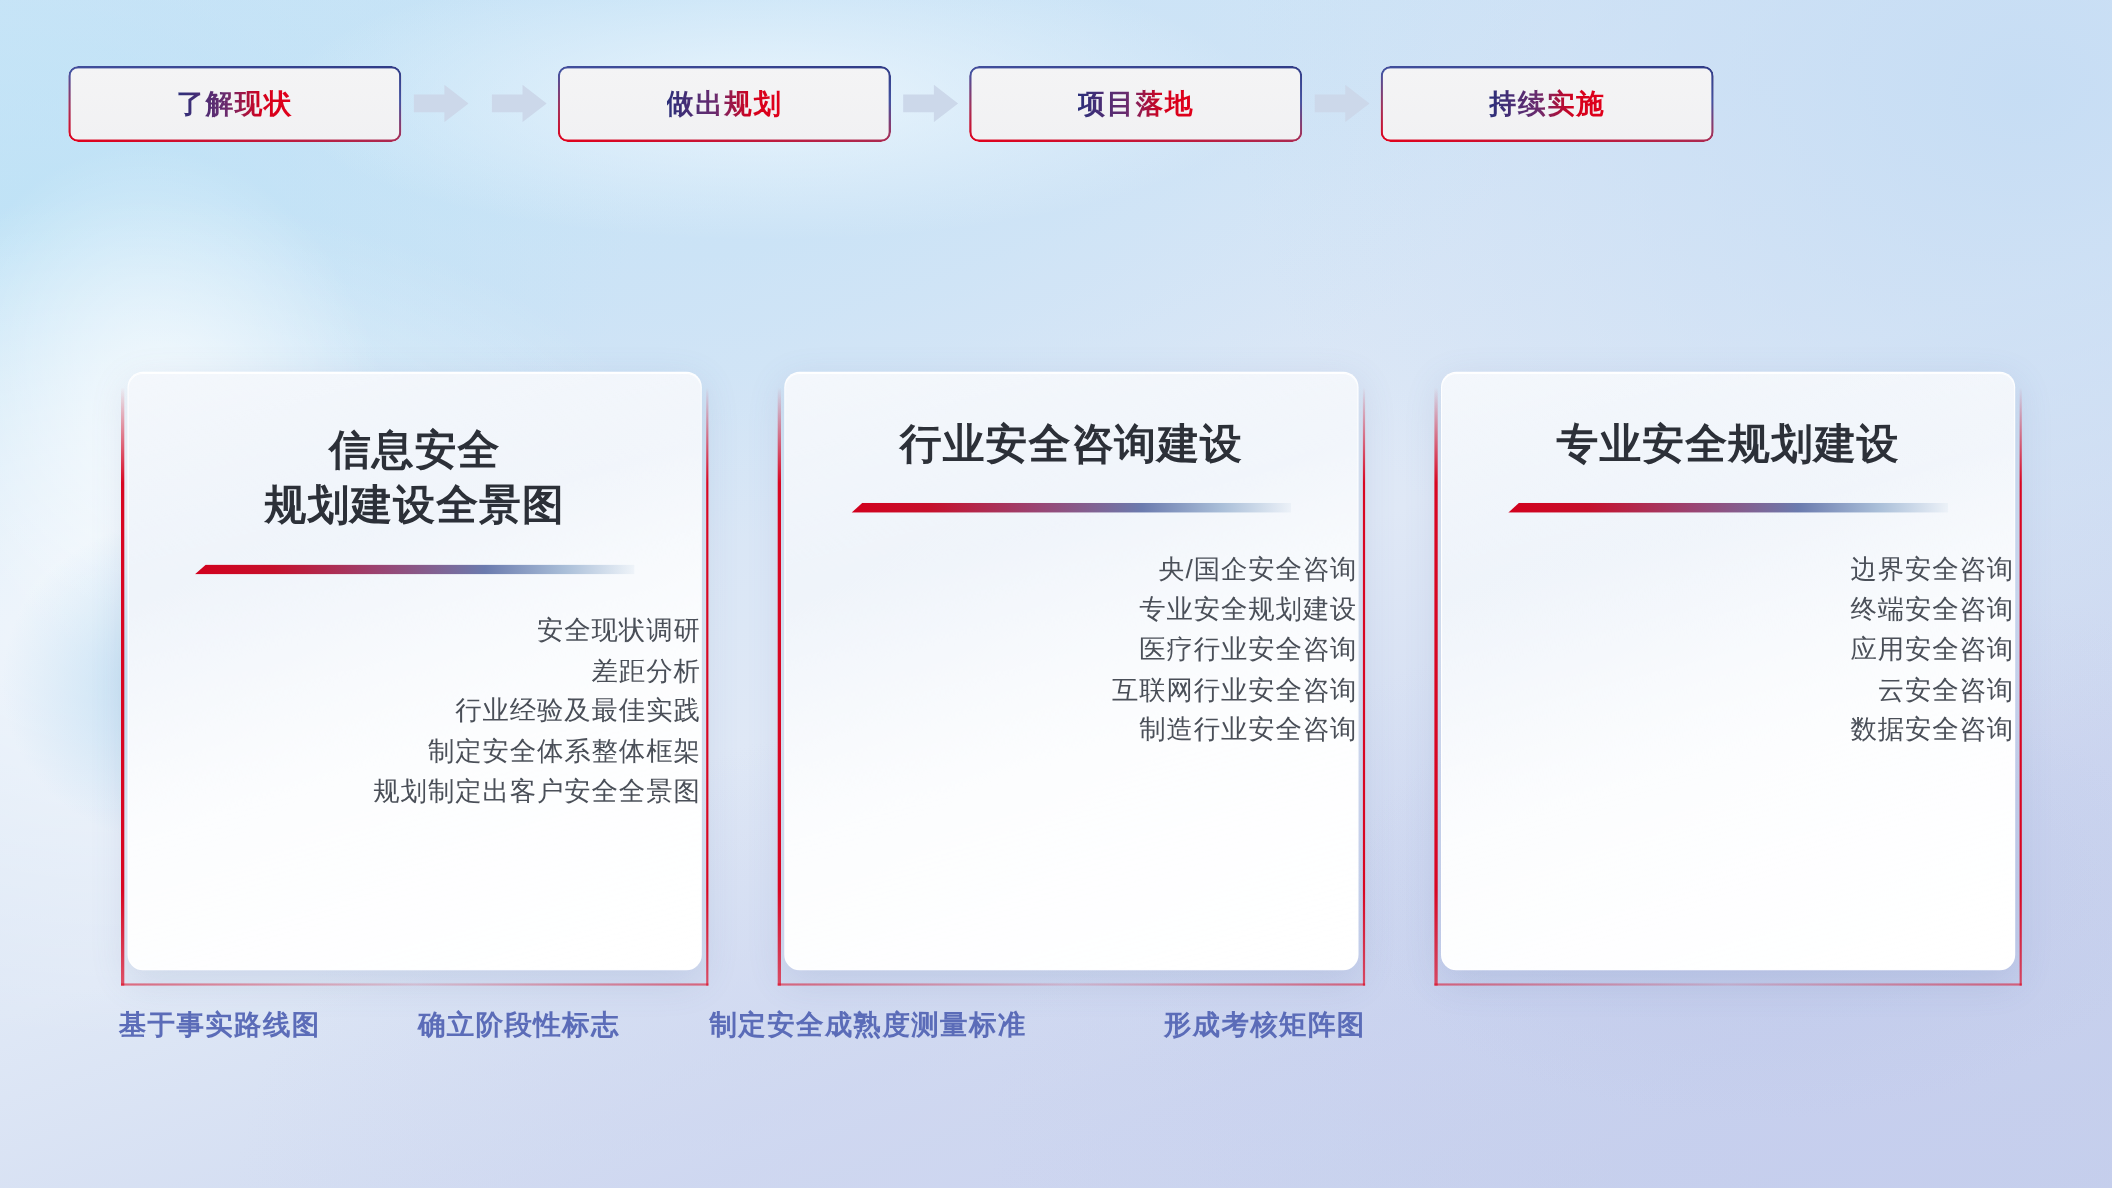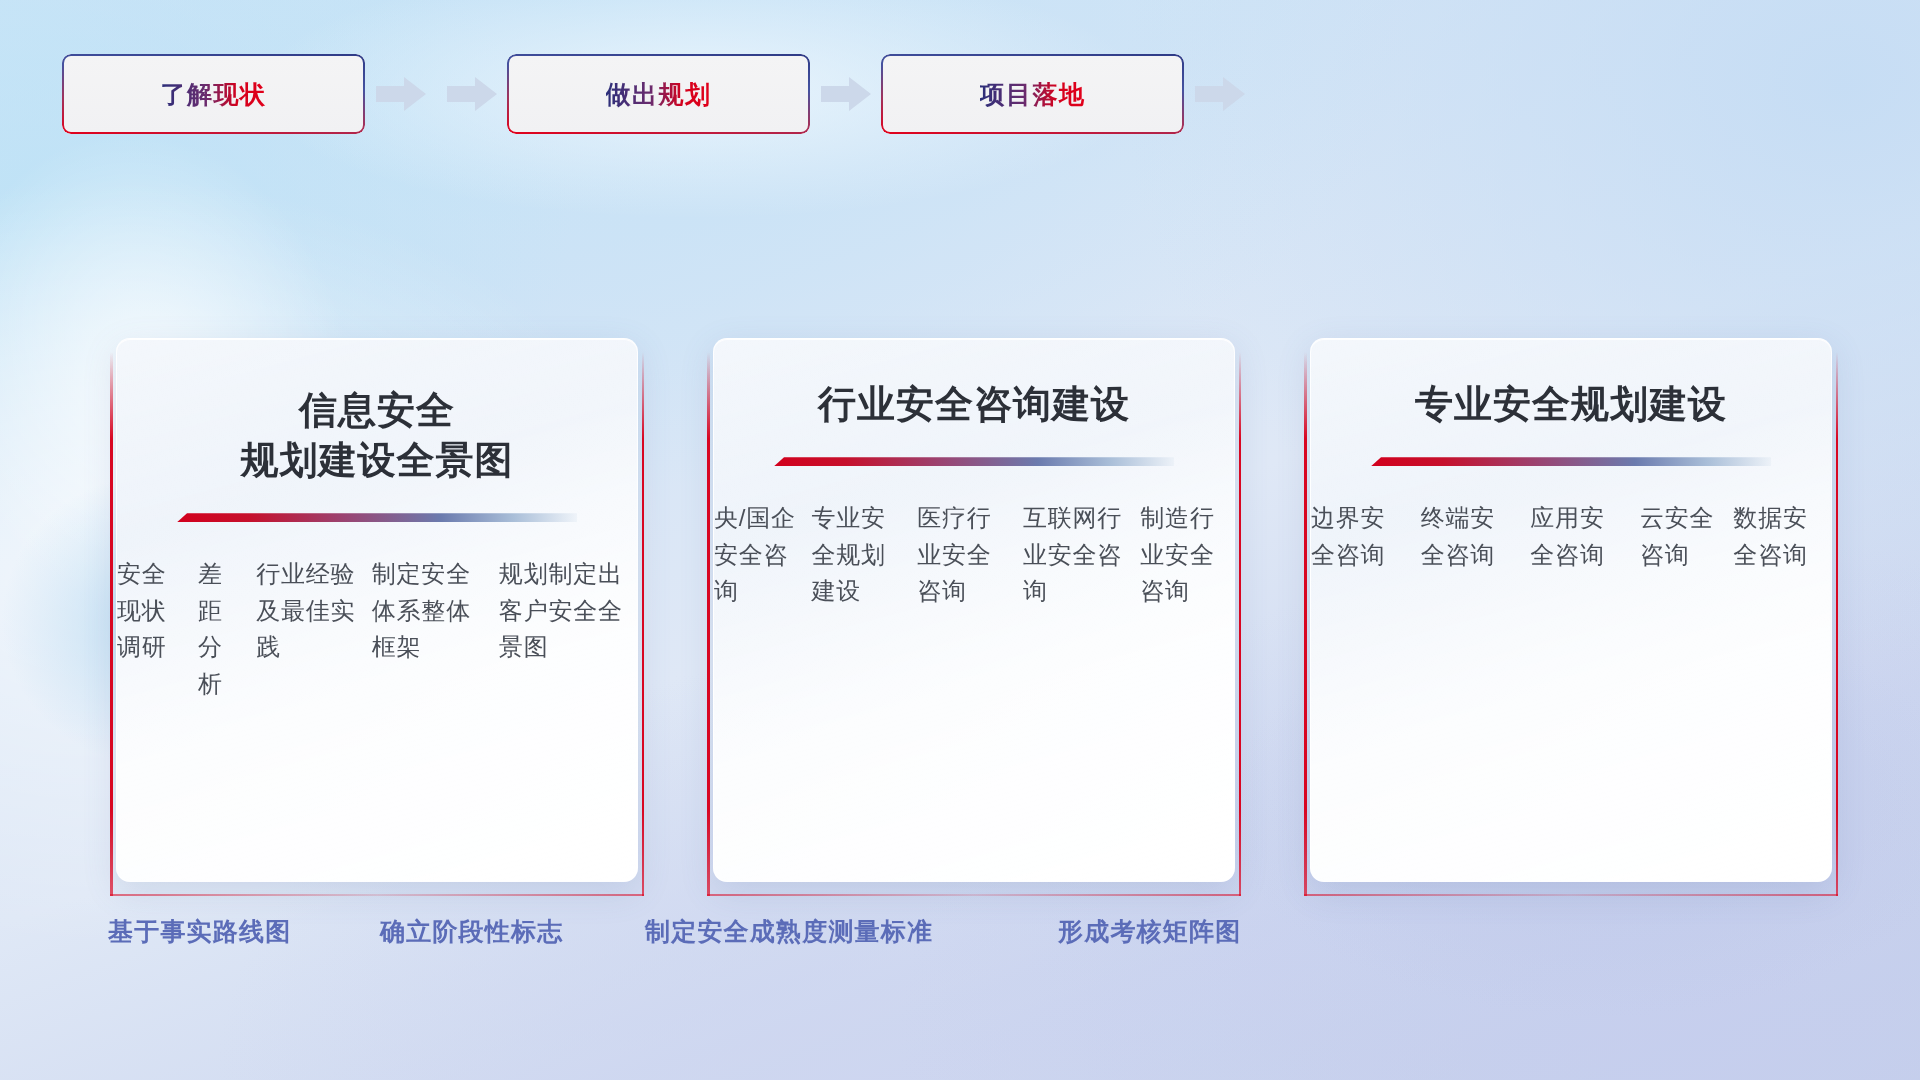--- a/index.html
+++ b/index.html
@@ -36,21 +36,21 @@
     background: radial-gradient(ellipse at center, rgba(176,214,240,0.8), rgba(176,214,240,0) 70%); }
 
   
   #steps {
     position: absolute; left: 62px; top: 63px;
     width: 1800px; height: 62px;
     display: flex; align-items: center;
   }
   .step-box {
     position: relative;
-    width: 303px; height: 80px;
+    width: 303px; height: 69px;
     background: linear-gradient(180deg, #f4f4f5 0%, #f1f1f3 100%);
     border-radius: 9px;
     display: flex; align-items: center; justify-content: center;
     flex: 0 0 303px;
   }
   
   .step-box::before {
     content: ""; position: absolute; inset: 0;
     border-radius: 9px;
     padding: 2px;
@@ -134,21 +134,21 @@
     width: 400px; height: 9px;
     margin-top: 28px;
   }
   .divider::before {
     content: ""; position: absolute; inset: 0;
     background: linear-gradient(90deg, #d2001d 0%, #c6102c 18%, #9a4472 42%, #6b7bae 66%, #a9bed8 84%, rgba(214,226,238,0.25) 100%);
     clip-path: polygon(10px 0, 100% 0, 100% 100%, 0 100%);
   }
   .card-list {
     margin-top: 34px;
-    display: flex; flex-direction: row; align-items: flex-start; gap: 12px;
+    display: flex; flex-direction: column; align-items: flex-end; 
     width: 100%;
   }
   .card-list-item {
     font-size: 24px; color: #4a4f58; letter-spacing: 0.8px; line-height: 1.52;
   }
 
   
   #footer {
     position: absolute; left: 0; top: 915px; width: 1920px; height: 50px;
   }
@@ -196,20 +196,23 @@
 
     <div class="step-box">
       <span class="step-label">项目落地</span>
     </div>
     <div class="step-arrow">
       <svg width="50" height="34" viewBox="0 0 50 34" aria-hidden="true">
         <path d="M0 9 H28 V0 L50 17 L28 34 V25 H0 Z" fill="#ccd8ea"></path>
       </svg>
     </div>
 
+    <div class="step-box">
+      <span class="step-label">持续实施</span>
+    </div>
   </div>
 
 
   <div id="cards">
 
     <div class="card-wrap">
       <div class="card-accent left"></div>
       <div class="card-accent right"></div>
       <div class="card-accent-bot"></div>
       <div class="card">

